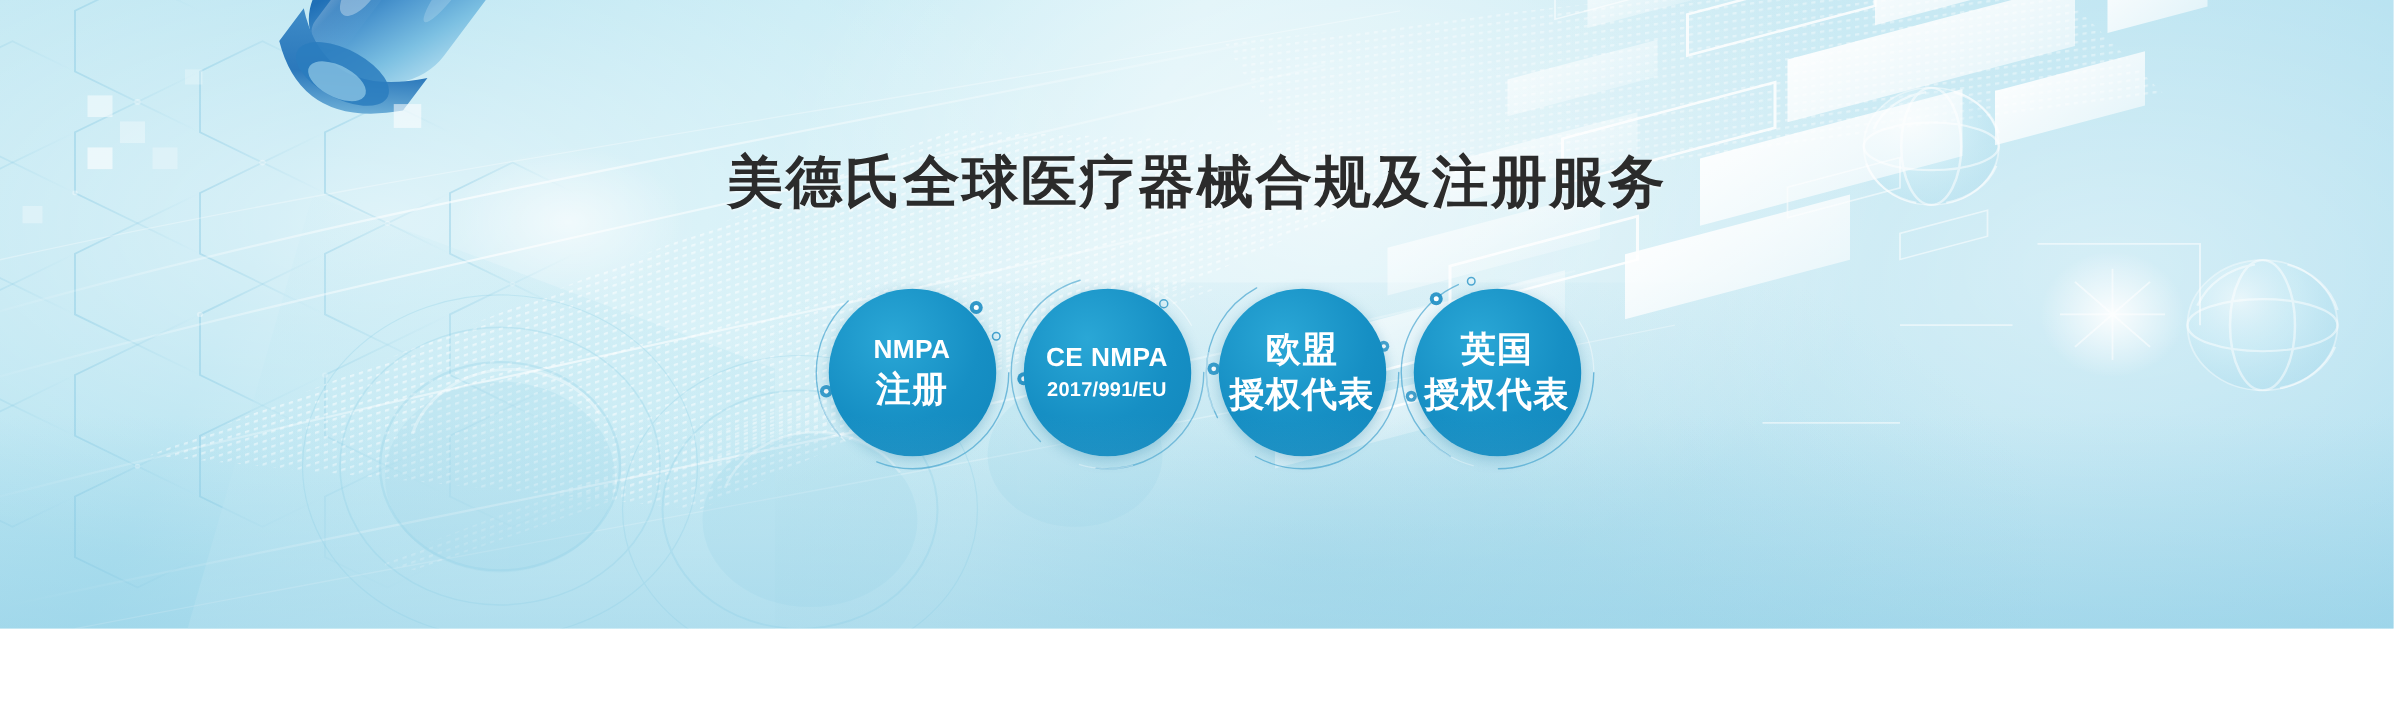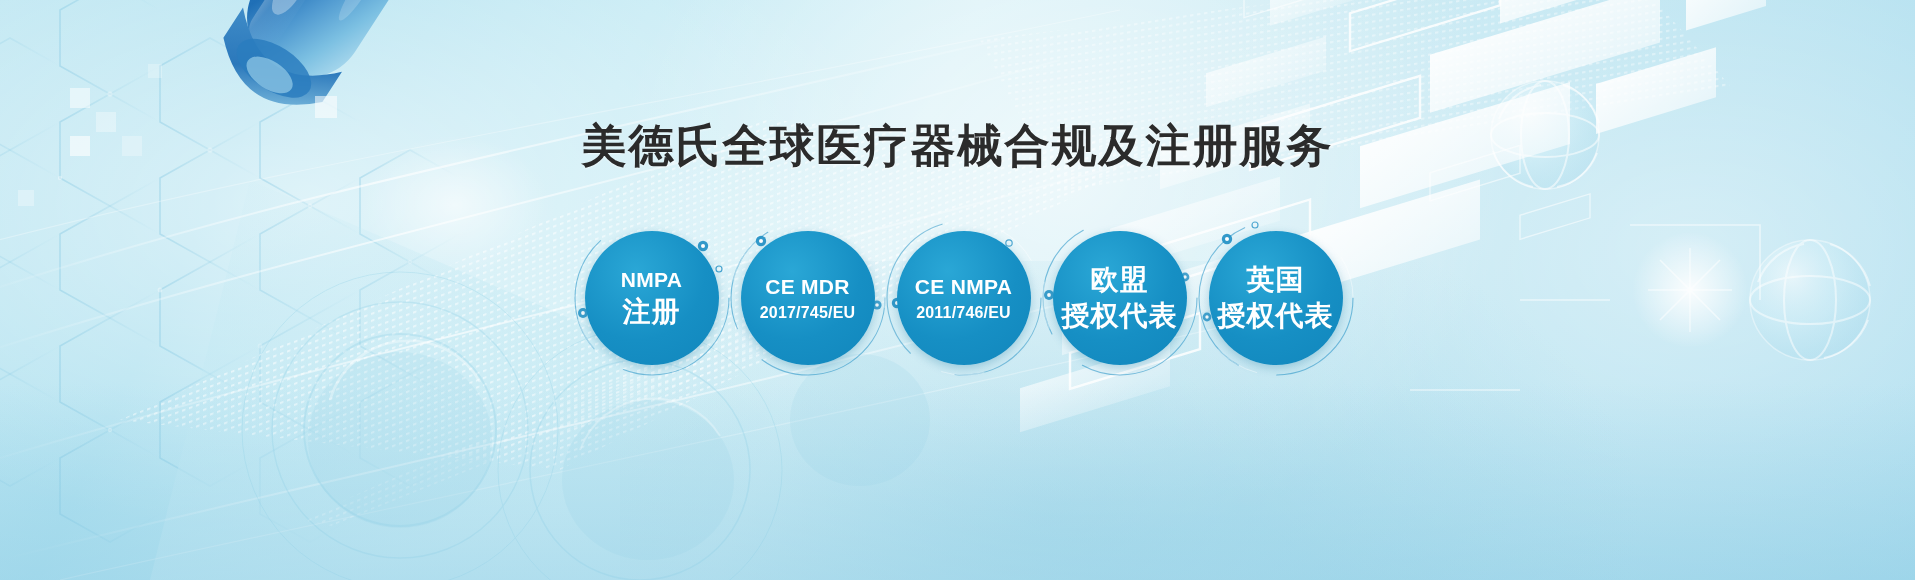--- a/index.html
+++ b/index.html
@@ -2,21 +2,21 @@
 <html lang="zh"><head>
 <meta charset="utf-8">
 <title>Banner</title>
 <style>
   html,body{margin:0;padding:0;background:#ffffff;}
   *{box-sizing:border-box;}
 
   .banner{
     position:relative;
     width:1915px;
-    height:580px;
+    height:503px;
     overflow:hidden;
     font-family:"Liberation Sans","DejaVu Sans",sans-serif;
     background:linear-gradient(115deg,
         #bfe7f2 0%,
         #b2e2f0 14%,
         #c9ecf5 30%,
         #d8f1f7 45%,
         #cbebf4 60%,
         #b6e2f0 78%,
         #a9dcee 100%);
@@ -403,46 +403,32 @@
         <circle cx="148" cy="52" r="3.0" fill="none" stroke="#1f8fc4" stroke-width="1.2" opacity=".8"></circle>
         <circle cx="12" cy="96" r="5.0" fill="#1f8fc4" opacity=".85"></circle>
         <circle cx="12" cy="96" r="1.9" fill="#ffffff"></circle>
       </svg>
       <div class="disc">
         <span class="l1">NMPA</span>
         <span class="l2 cjk">注册</span>
       </div>
     </div>
 
-    <div class="badge">
-      <svg class="ring" viewBox="0 0 162 162">
-        <circle cx="81" cy="81" r="77" fill="none" stroke="#1f8fc4" stroke-width="1.1" opacity=".55" stroke-dasharray="170 40 110 280" stroke-linecap="round"></circle>
-        <circle cx="81" cy="81" r="77" fill="none" stroke="#ffffff" stroke-width="1" opacity=".40" stroke-dasharray="50 250" stroke-dashoffset="40"></circle>
-        <circle cx="34" cy="24" r="5.2" fill="#1f8fc4" opacity=".9"></circle>
-        <circle cx="34" cy="24" r="2.0" fill="#ffffff"></circle>
-        <circle cx="150" cy="88" r="4.6" fill="#1f8fc4" opacity=".8"></circle>
-        <circle cx="150" cy="88" r="1.8" fill="#ffffff"></circle>
-      </svg>
-      <div class="disc">
-        <span class="l1">CE MDR</span>
-        <span class="l2">2017/745/EU</span>
-      </div>
-    </div>
 
     <div class="badge">
       <svg class="ring" viewBox="0 0 162 162">
         <circle cx="81" cy="81" r="77" fill="none" stroke="#1f8fc4" stroke-width="1.1" opacity=".50" stroke-dasharray="130 50 160 260" stroke-linecap="round"></circle>
         <circle cx="81" cy="81" r="77" fill="none" stroke="#ffffff" stroke-width="1" opacity=".42" stroke-dasharray="44 256" stroke-dashoffset="200"></circle>
         <circle cx="14" cy="86" r="5.2" fill="#1f8fc4" opacity=".9"></circle>
         <circle cx="14" cy="86" r="2.0" fill="#ffffff"></circle>
         <circle cx="126" cy="26" r="3.2" fill="none" stroke="#1f8fc4" stroke-width="1.2" opacity=".75"></circle>
       </svg>
       <div class="disc">
         <span class="l1">CE NMPA</span>
-        <span class="l2">2011/746/EU</span>
+        <span class="l2">2017/991/EU</span>
       </div>
     </div>
 
     <div class="badge">
       <svg class="ring" viewBox="0 0 162 162">
         <circle cx="81" cy="81" r="77" fill="none" stroke="#1f8fc4" stroke-width="1.1" opacity=".55" stroke-dasharray="160 44 120 270" stroke-linecap="round"></circle>
         <circle cx="81" cy="81" r="77" fill="none" stroke="#ffffff" stroke-width="1" opacity=".40" stroke-dasharray="48 252" stroke-dashoffset="90"></circle>
         <circle cx="10" cy="78" r="5.0" fill="#1f8fc4" opacity=".85"></circle>
         <circle cx="10" cy="78" r="1.9" fill="#ffffff"></circle>
         <circle cx="146" cy="60" r="4.4" fill="#1f8fc4" opacity=".8"></circle>

